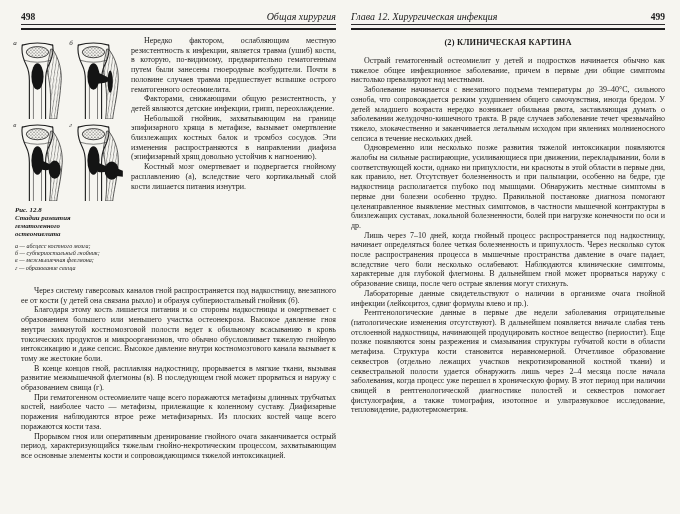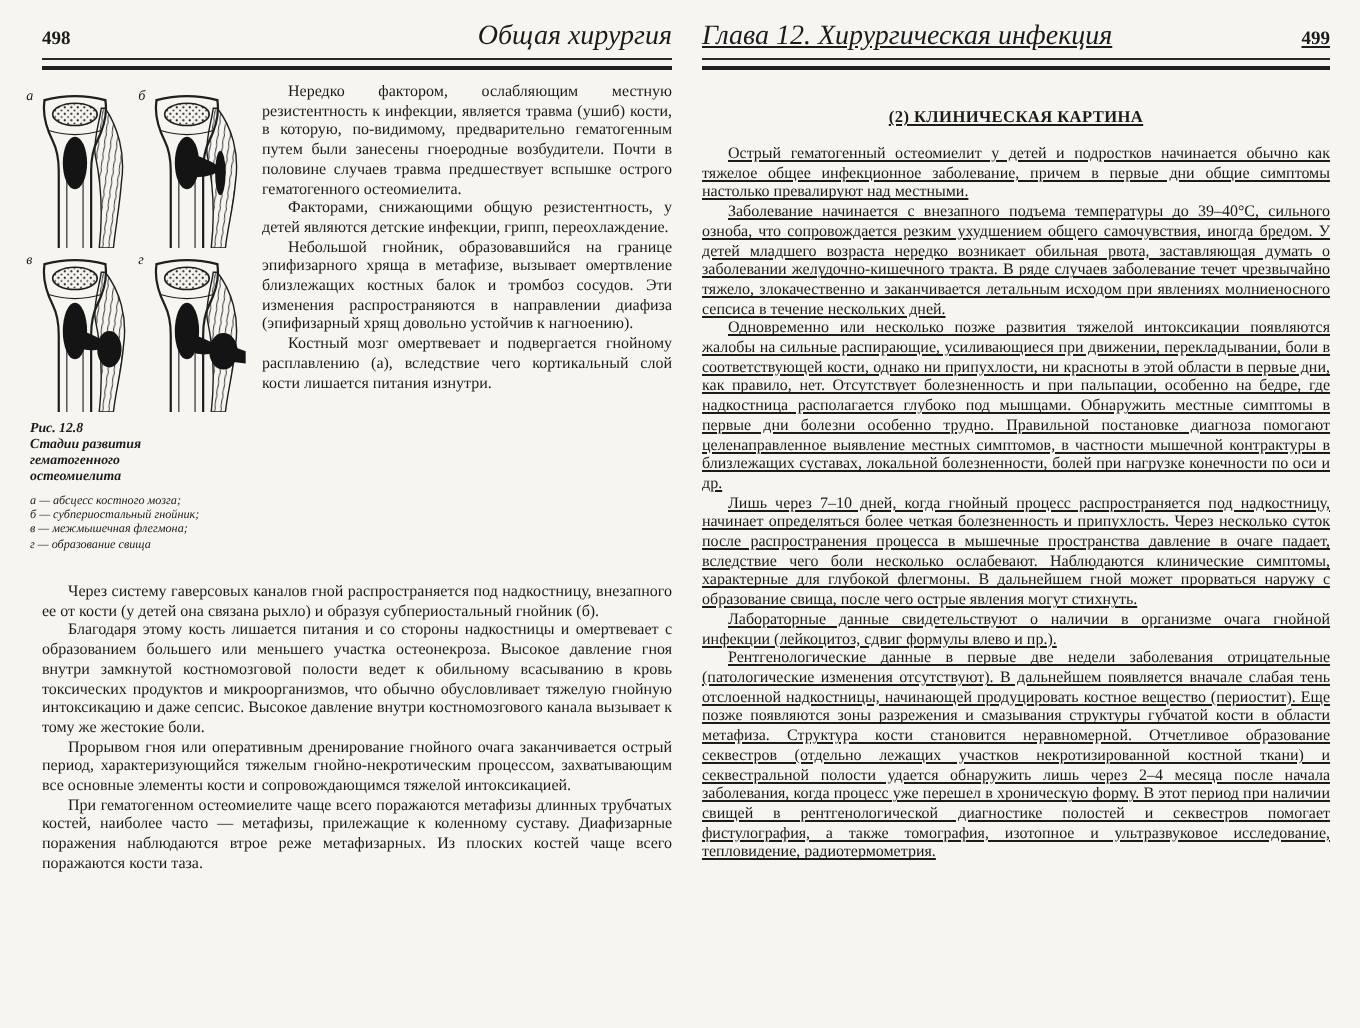--- a/index.html
+++ b/index.html
@@ -4,25 +4,25 @@
 <style>
   html,body { margin:0; padding:0; background:#e9e8e3; }
   .spread {
     position:relative; width:680px; height:514px;
     background:#f6f5f0;
     font-family:"Liberation Serif", serif;
     color:#1b1b1b; overflow:hidden;
   }
   .page { position:absolute; top:0; height:514px; box-sizing:border-box; }
   .page-left  { left:0;   width:340px; padding:11px 4px 0 21px; }
-  .page-right { left:340px; width:340px; padding:11px 15px 0 11px;text-decoration:underline; }
+  .page-right { left:340px; width:340px; padding:11px 15px 0 11px; }
 
   .pg-header { display:flex; justify-content:space-between; align-items:baseline; margin-bottom:2px; }
   .pg-num   { font-weight:bold; font-size:9.5px; }
-  .run-title{ font-style:italic; font-size:14px; }
+  .run-title{ font-style:italic; font-size:10px; }
   .rule { height:3px; border-top:1px solid #2b2b2b; border-bottom:2px solid #1f1f1f; margin-bottom:6px; }
 
   
   figure.fig { float:left; width:112px; min-height:248px; margin:2px 7px 0 -9px; }
   .panels { display:grid; grid-template-columns:55px 55px; gap:1px; }
   svg.panel { width:55px; height:81px; display:block; }
   .bone { fill:none; stroke:#1f1f1f; stroke-width:1.1; stroke-linecap:round; }
   .thin { stroke-width:0.55; }
   .tissue { fill:url(#hatchp); stroke:#1f1f1f; stroke-width:0.7; }
   .epiphysis { fill:url(#stipplep); stroke:#1f1f1f; stroke-width:0.8; }
@@ -31,21 +31,21 @@
 
   .fig-caption { margin:5px 0 0 3px; }
   .fig-ref   { font-size:6.9px; font-style:italic; font-weight:bold; }
   .fig-title { font-size:6.9px; font-style:italic; font-weight:bold; line-height:8.2px; width:82px; margin:1px 0 4px; }
   .fig-legend div { font-size:6.1px; font-style:italic; line-height:7.4px; width:104px; }
 
   
   .bodytext p { margin:0; font-size:8px; line-height:9.7px; text-align:justify; text-indent:13px; }
   .subhead { font-weight:bold; font-size:8.1px; line-height:10px; margin:6px 0 3px; text-indent:13px; }
   .full-text { clear:both; }
-  .section-head { text-align:center; font-weight:bold; font-size:8.3px; letter-spacing:0.2px; margin:19px 0 9px; }
+  .section-head { text-align:center; font-weight:bold; font-size:8.3px; letter-spacing:0.2px; margin:8px 0 9px; }
 </style>
 </head>
 <body>
 
 <svg width="0" height="0" style="position:absolute">
   <defs>
     <pattern id="stipplep" width="3.2" height="3.2" patternUnits="userSpaceOnUse">
       <circle cx="0.8" cy="0.9" r="0.55" fill="#222"></circle>
       <circle cx="2.4" cy="2.5" r="0.45" fill="#222"></circle>
     </pattern>
@@ -134,28 +134,29 @@
             <div>в — межмышечная флегмона;</div>
             <div>г — образование свища</div>
           </div>
         </figcaption>
       </figure>
 
       <p>Нередко фактором, ослабляющим местную резистентность к инфекции, является травма (ушиб) кости, в которую, по-видимому, предварительно гематогенным путем были занесены гноеродные возбудители. Почти в половине случаев травма предшествует вспышке острого гематогенного остеомиелита.</p>
       <p>Факторами, снижающими общую резистентность, у детей являются детские инфекции, грипп, переохлаждение.</p>
 
 
-      <p>Небольшой гнойник, образовавшийся на границе эпифизарного хряща в метафизе, вызывает омертвление близлежащих костных балок и тромбоз сосудов. Эти изменения распространяются в направлении диафиза (эпифизарный хрящ довольно устойчив к нагноению).</p>
+      <p>Небольшой гнойник, захватывающим на границе эпифизарного хряща в метафизе, вызывает омертвление близлежащих костных балок и тромбоз сосудов. Эти изменения распространяются в направлении диафиза (эпифизарный хрящ довольно устойчив к нагноению).</p>
       <p>Костный мозг омертвевает и подвергается гнойному расплавлению (а), вследствие чего кортикальный слой кости лишается питания изнутри.</p>
 
       <div class="full-text">
         <p>Через систему гаверсовых каналов гной распространяется под надкостницу, внезапного ее от кости (у детей она связана рыхло) и образуя субпериостальный гнойник (б).</p>
         <p>Благодаря этому кость лишается питания и со стороны надкостницы и омертвевает с образованием большего или меньшего участка остеонекроза. Высокое давление гноя внутри замкнутой костномозговой полости ведет к обильному всасыванию в кровь токсических продуктов и микроорганизмов, что обычно обусловливает тяжелую гнойную интоксикацию и даже сепсис. Высокое давление внутри костномозгового канала вызывает к тому же жестокие боли.</p>
+        <p>В конце концов гной, расплавляя надкостницу, прорывается в мягкие ткани, вызывая развитие межмышечной флегмоны (в). В последующем гной может прорваться и наружу с образованием свища (г).</p>
+        <p>При гематогенном остеомиелите чаще всего поражаются метафизы длинных трубчатых костей, наиболее часто — метафизы, прилежащие к коленному суставу. Диафизарные поражения наблюдаются втрое реже метафизарных. Из плоских костей чаще всего поражаются кости таза.</p>
         <p>Прорывом гноя или оперативным дренирование гнойного очага заканчивается острый период, характеризующийся тяжелым гнойно-некротическим процессом, захватывающим все основные элементы кости и сопровождающимся тяжелой интоксикацией.</p>
-        <p>При гематогенном остеомиелите чаще всего поражаются метафизы длинных трубчатых костей, наиболее часто — метафизы, прилежащие к коленному суставу. Диафизарные поражения наблюдаются втрое реже метафизарных. Из плоских костей чаще всего поражаются кости таза.</p>
       </div>
 
     </div>
   </section>
 
   <section class="page page-right">
     <header class="pg-header">
       <span class="run-title">Глава 12. Хирургическая инфекция</span>
       <span class="pg-num">499</span>
     </header>

